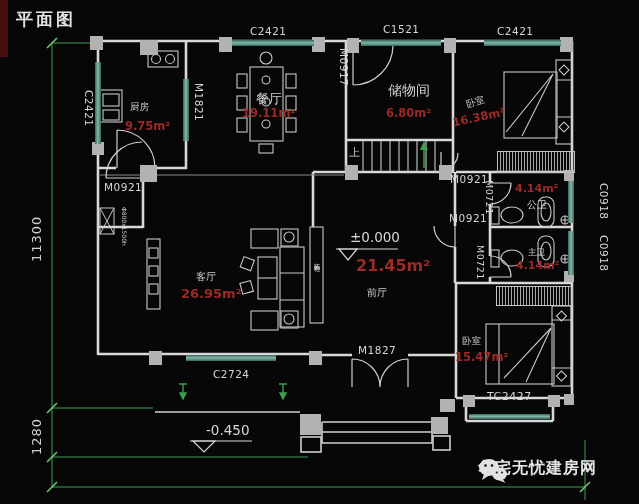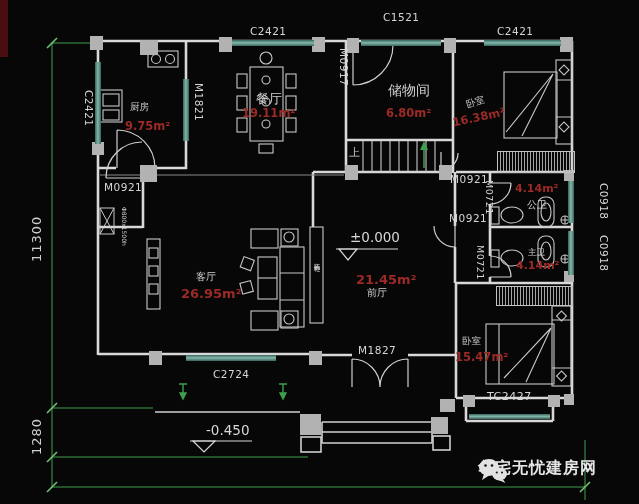--- a/index.html
+++ b/index.html
@@ -183,20 +183,21 @@
         <polygon points="280,393 283,399 286,393"></polygon>
     </g>
 
     <g stroke="#c8c8c8" stroke-width="1" fill="none">
       <rect x="100" y="208" width="14" height="26"></rect>
         <path d="M100,208 L114,234 M114,208 L100,234"></path>
     </g>
   </svg>
 
   <div id="redstrip"></div>
+  <div id="title">平面图</div>
 
   <div class="col" style="left:90px;top:36px;width:13px;height:14px"></div>
   <div class="col" style="left:219px;top:37px;width:13px;height:15px"></div>
   <div class="col" style="left:312px;top:37px;width:13px;height:15px"></div>
   <div class="col" style="left:347px;top:38px;width:12px;height:15px"></div>
   <div class="col" style="left:444px;top:38px;width:12px;height:15px"></div>
   <div class="col" style="left:560px;top:37px;width:13px;height:15px"></div>
   <div class="col" style="left:92px;top:142px;width:12px;height:13px"></div>
   <div class="col" style="left:140px;top:40px;width:18px;height:15px"></div>
   <div class="col" style="left:140px;top:165px;width:17px;height:17px"></div>
@@ -220,21 +221,21 @@
   <div class="winv" style="left:183px;top:79px;width:6px;height:62px"></div>
   <div class="winv" style="left:568px;top:181px;width:6px;height:42px"></div>
   <div class="winv" style="left:568px;top:231px;width:6px;height:44px"></div>
   <div class="win" style="left:186px;top:355px;width:90px;height:6px"></div>
   <div class="win" style="left:469px;top:414px;width:81px;height:5px"></div>
 
   <div class="hatch" style="left:497px;top:151px;width:76px;height:20px"></div>
   <div class="hatch" style="left:496px;top:286px;width:75px;height:18px"></div>
 
   <div class="lbl" style="left:250px;top:25px">C2421</div>
-  <div class="lbl" style="left:383px;top:11px">C1521</div>
+  <div class="lbl" style="left:383px;top:23px">C1521</div>
   <div class="lbl" style="left:497px;top:25px">C2421</div>
   <div class="lbl vrot" style="left:95px;top:90px">C2421</div>
   <div class="lbl vrot" style="left:205px;top:83px">M1821</div>
   <div class="lbl vrot" style="left:350px;top:48px">M0917</div>
   <div class="lbl" style="left:104px;top:181px">M0921</div>
   <div class="lbl" style="left:450px;top:173px">M0921</div>
   <div class="lbl" style="left:449px;top:212px">M0921</div>
   <div class="lbl vrot" style="left:495px;top:180px;font-size:9.5px">M0721</div>
   <div class="lbl vrot" style="left:486px;top:245px;font-size:9.5px">M0721</div>
   <div class="lbl vrot" style="left:610px;top:183px">C0918</div>
@@ -247,21 +248,21 @@
   <div class="area" style="left:125px;top:119px">9.75m²</div>
   <div class="room" style="left:256px;top:90px;font-size:13px">餐厅</div>
   <div class="area" style="left:242px;top:106px">19.11m²</div>
   <div class="room" style="left:388px;top:82px;font-size:14px">储物间</div>
   <div class="area" style="left:386px;top:106px">6.80m²</div>
   <div class="room" style="left:466px;top:96px;font-size:9.5px;transform:rotate(-18deg)">卧室</div>
   <div class="area" style="left:452px;top:110px;transform:rotate(-12deg)">16.38m²</div>
   <div class="room" style="left:196px;top:270px">客厅</div>
   <div class="area" style="left:181px;top:286px;font-size:13px">26.95m²</div>
   <div class="room" style="left:367px;top:286px">前厅</div>
-  <div class="area" style="left:356px;top:272px;font-size:13px">21.45m²</div>
+  <div class="area" style="left:356px;top:256px;font-size:16px">21.45m²</div>
   <div class="room" style="left:527px;top:198px;font-size:10px">公卫</div>
   <div class="area" style="left:515px;top:182px;font-size:11px">4.14m²</div>
   <div class="room" style="left:528px;top:247px;font-size:8.5px">主卫</div>
   <div class="area" style="left:516px;top:259px;font-size:11px">4.14m²</div>
   <div class="room" style="left:462px;top:335px;font-size:9.5px">卧室</div>
   <div class="area" style="left:455px;top:350px">15.47m²</div>
 
   <div class="elev" style="left:350px;top:229px">±0.000</div>
   <div class="elev" style="left:206px;top:422px">-0.450</div>
   <div class="room" style="left:349px;top:145px;font-size:11px">上</div>

